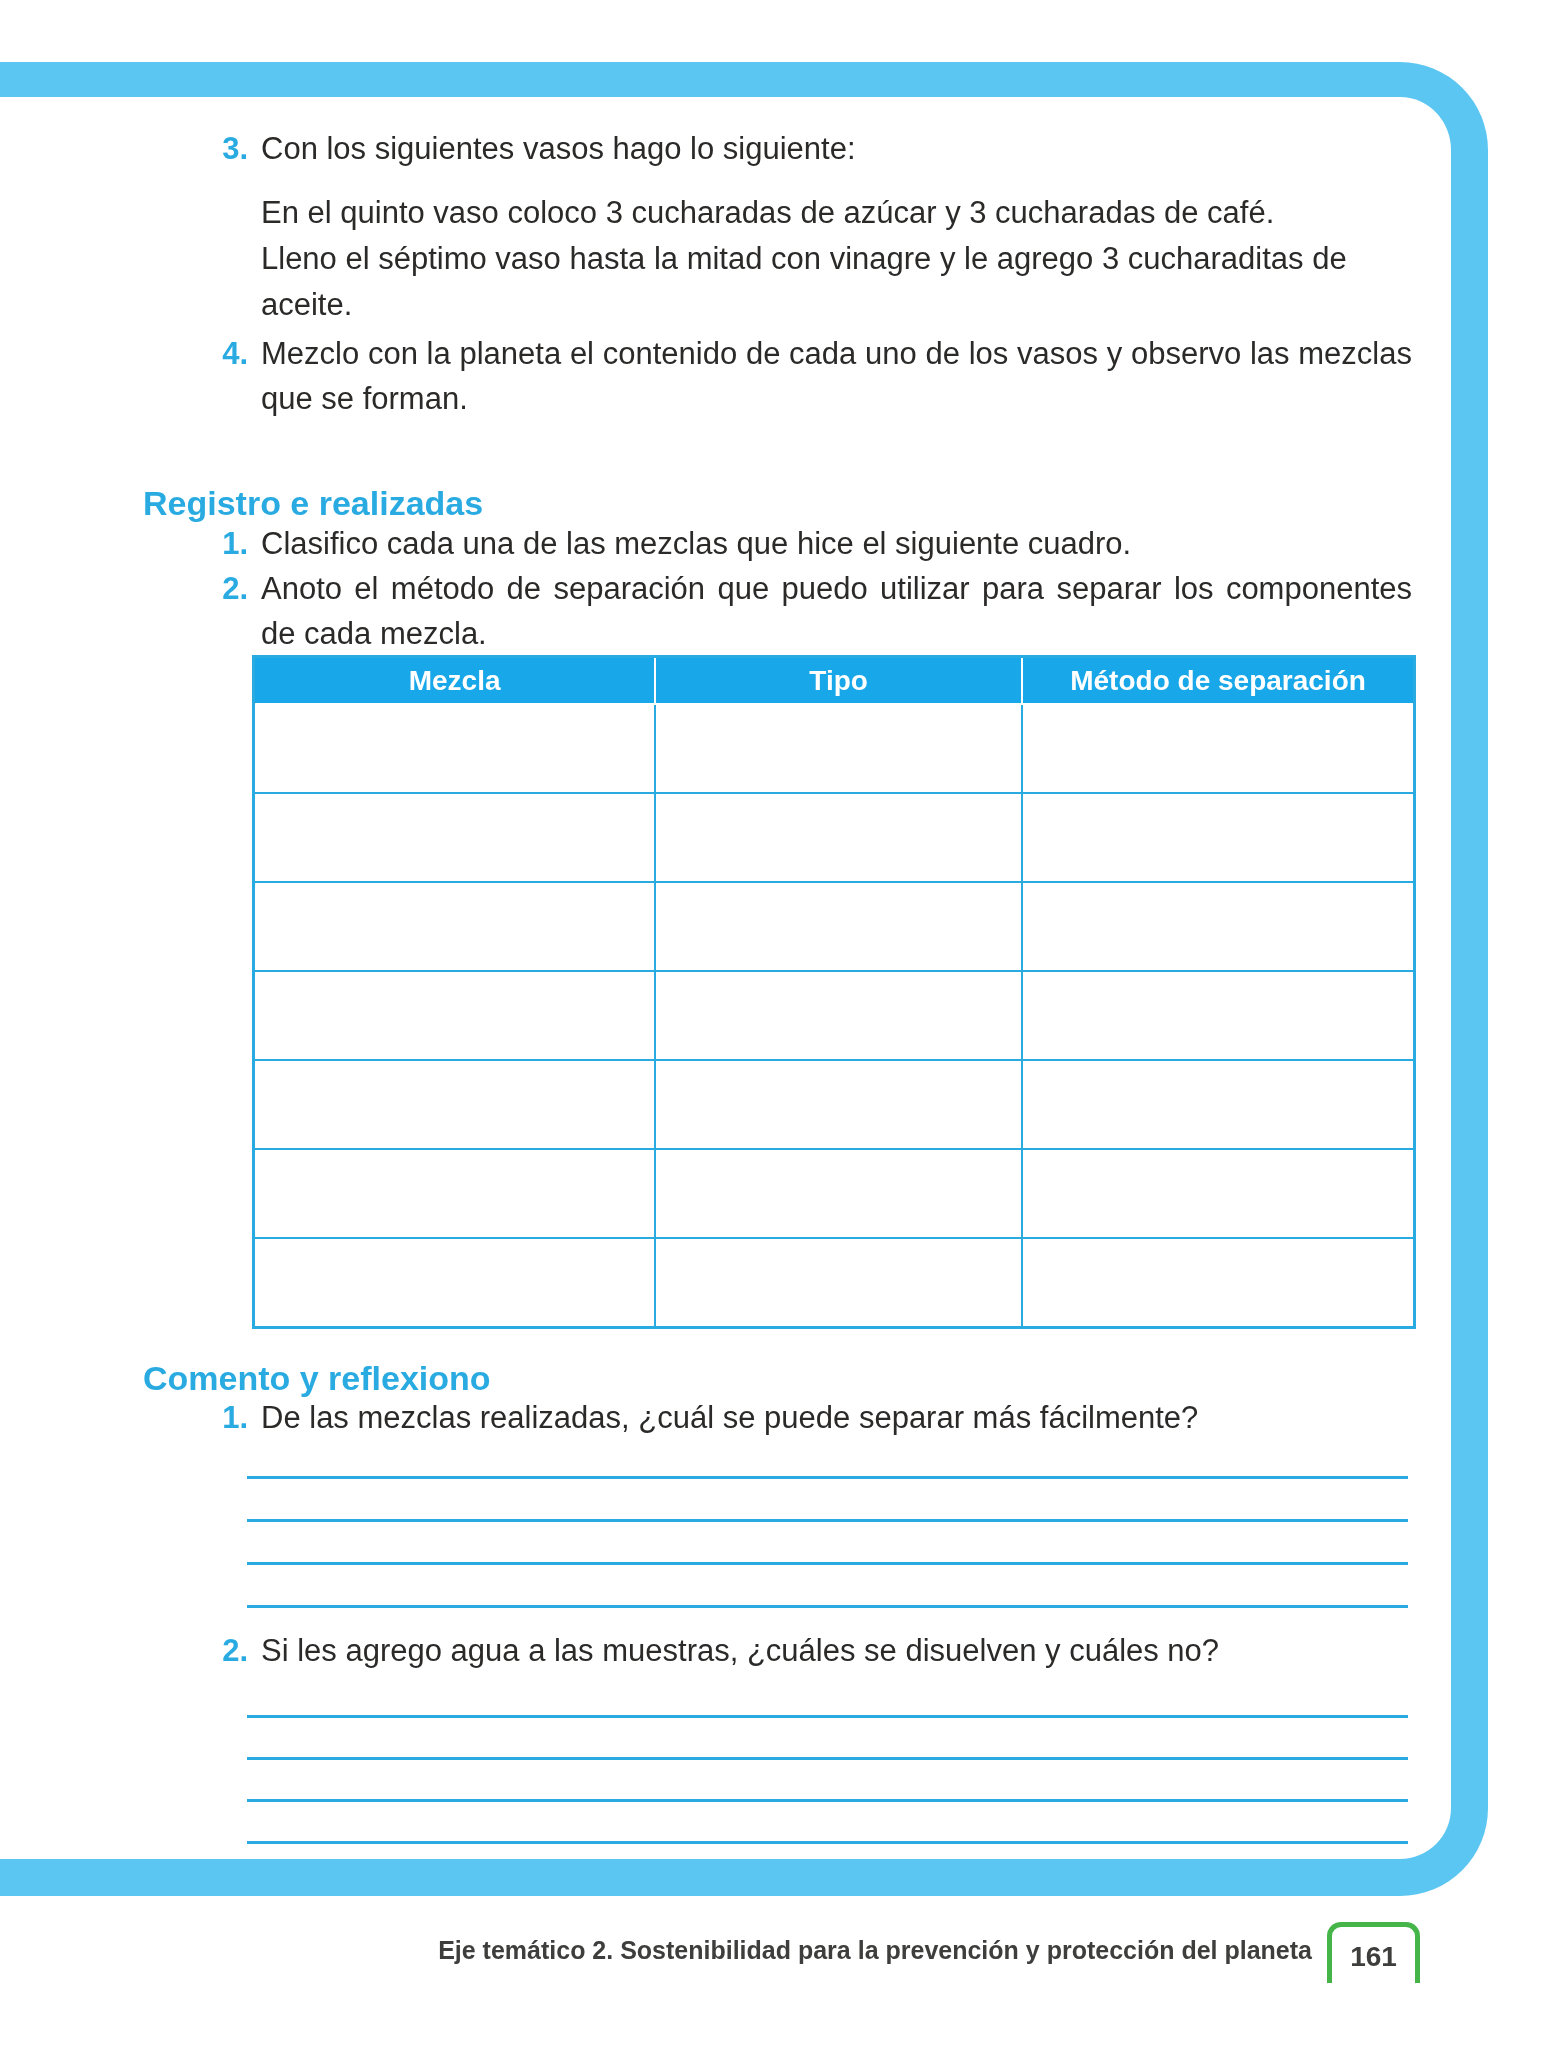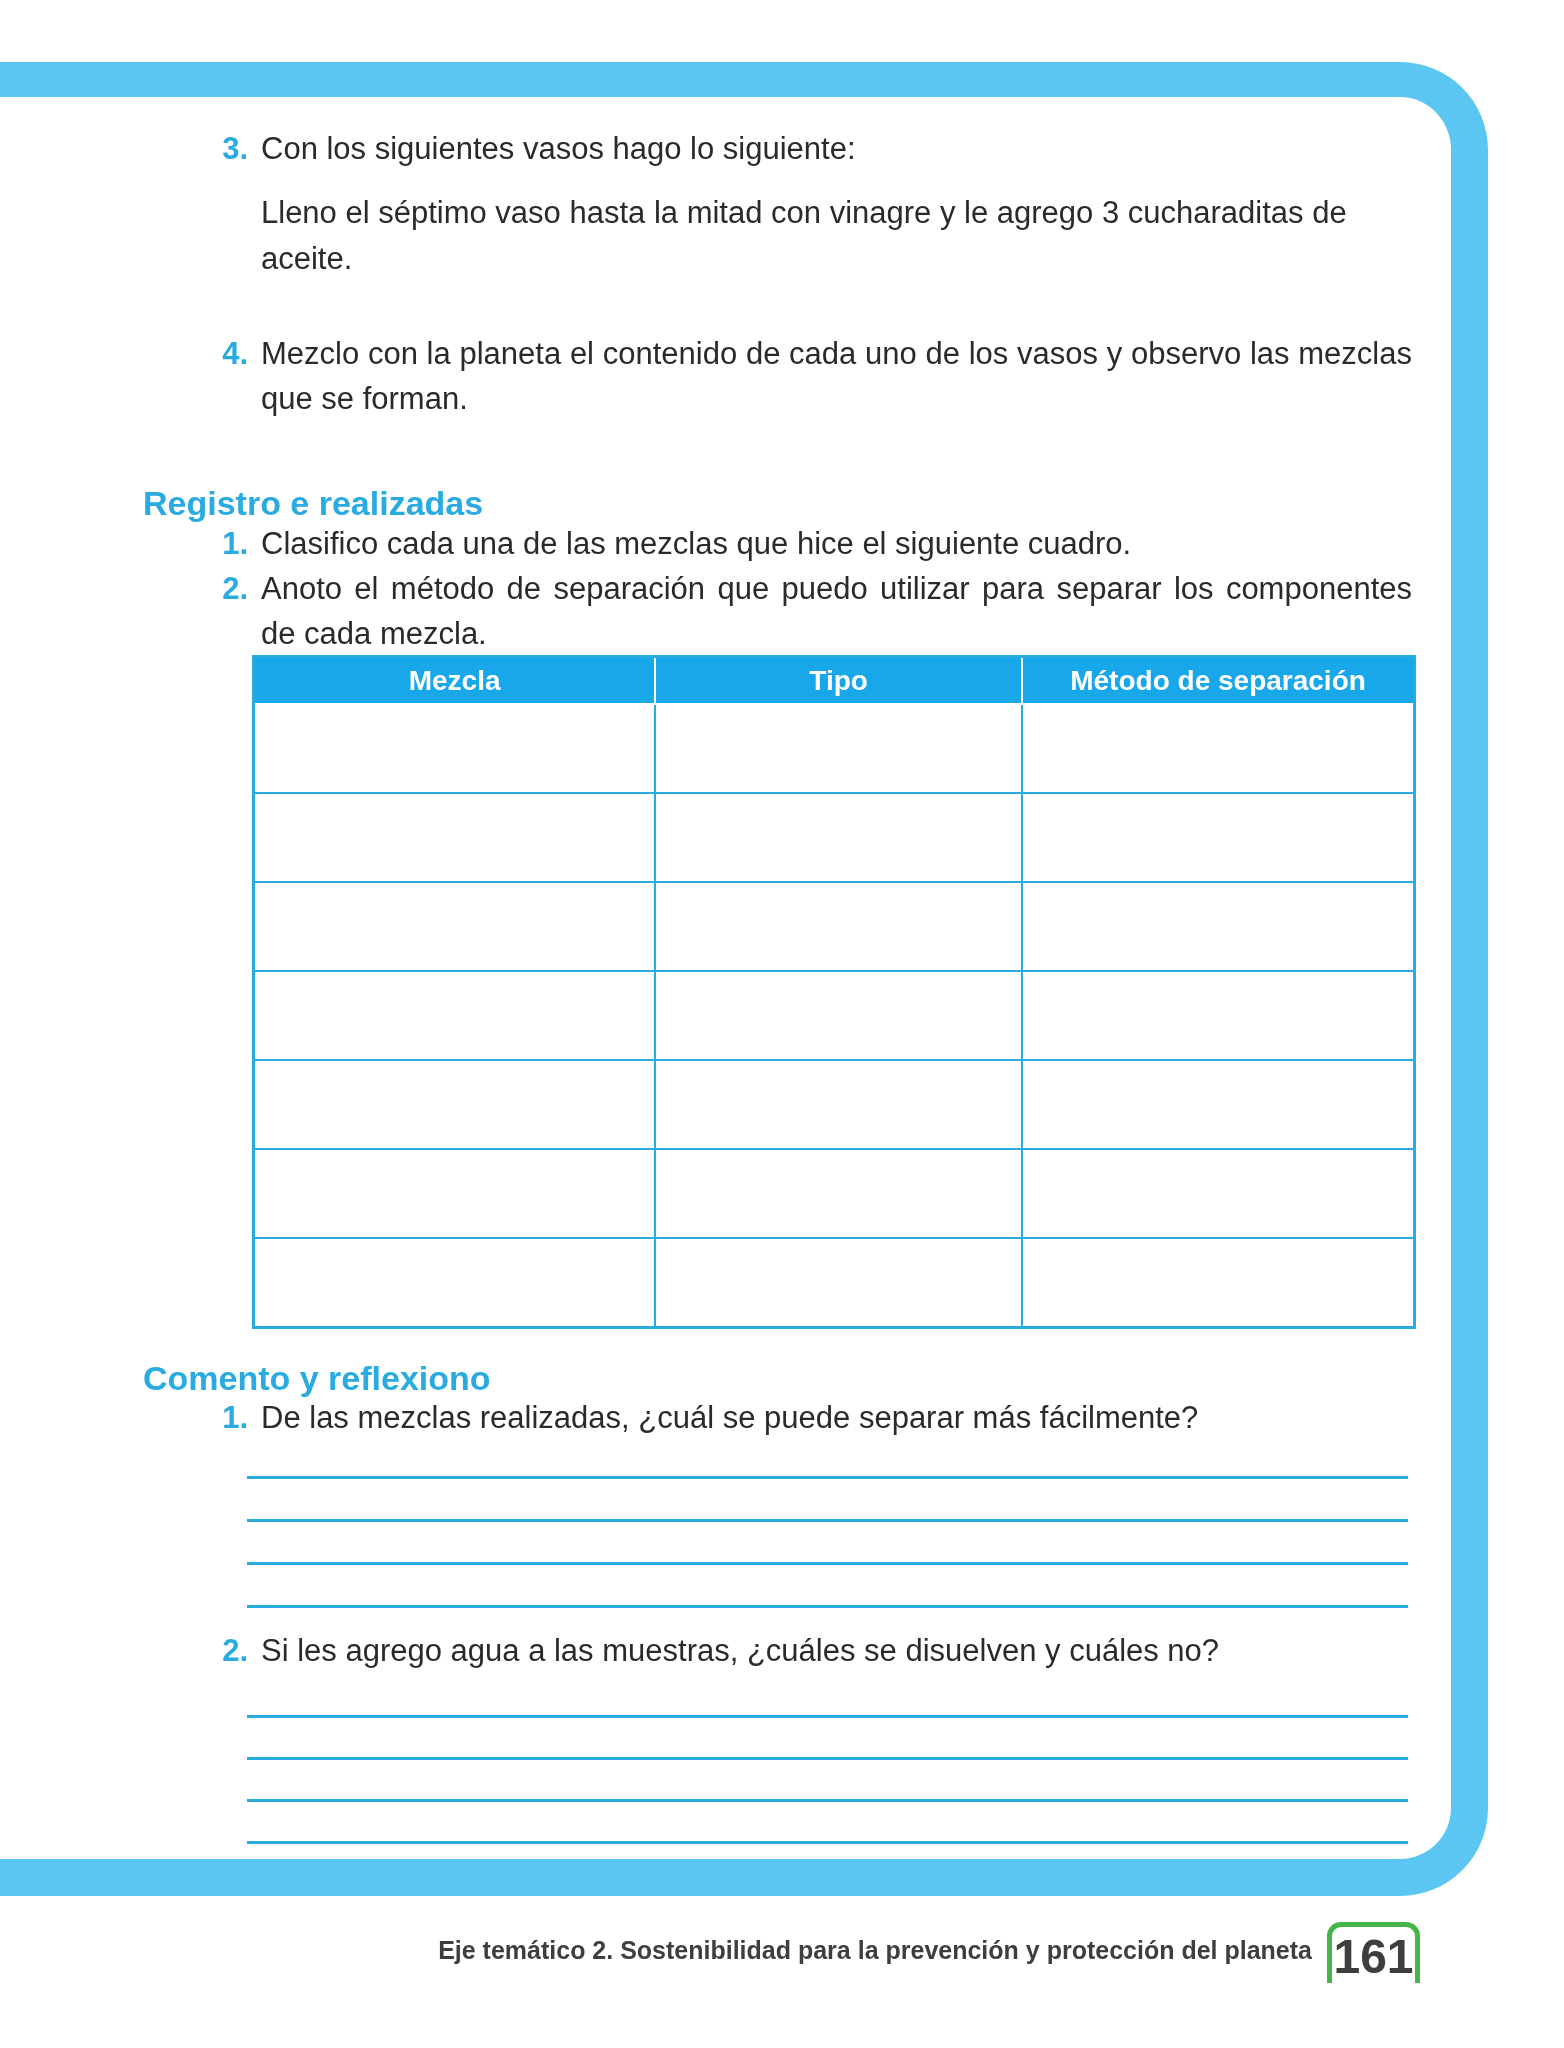--- a/index.html
+++ b/index.html
@@ -123,40 +123,41 @@
     height: 61px;
     box-sizing: border-box;
     border: 5px solid var(--green);
     border-bottom: none;
     border-radius: 14px 14px 0 0;
     display: flex;
     align-items: center;
     justify-content: center;
   }
   .page-number-box .pgnum {
-    font-size: 48px;
+    font-size: 28px;
     font-weight: bold;
     color: #3E3E3D;
     line-height: 1;
     padding-top: 4px;
   }
 </style>
 </head>
 <body>
 
 <div class="page">
 
   <div class="frame"></div>
 
   <div class="item" style="top:126px">
     <span class="num">3.</span>
     <div class="text">Con los siguientes vasos hago lo siguiente:</div>
   </div>
 
   <div class="sublines">
+    <div>En el quinto vaso coloco 3 cucharadas de azúcar y 3 cucharadas de café.</div>
     <div>Lleno el séptimo vaso hasta la mitad con vinagre y le agrego 3 cucharaditas de aceite.</div>
   </div>
 
   <div class="item justify" style="top:331px">
     <span class="num">4.</span>
     <div class="text">Mezclo con la planeta el contenido de cada uno de los vasos y observo las mezclas que se forman.</div>
   </div>
 
   <h2 class="section-heading" style="top:455px">Registro e realizadas</h2>
 

